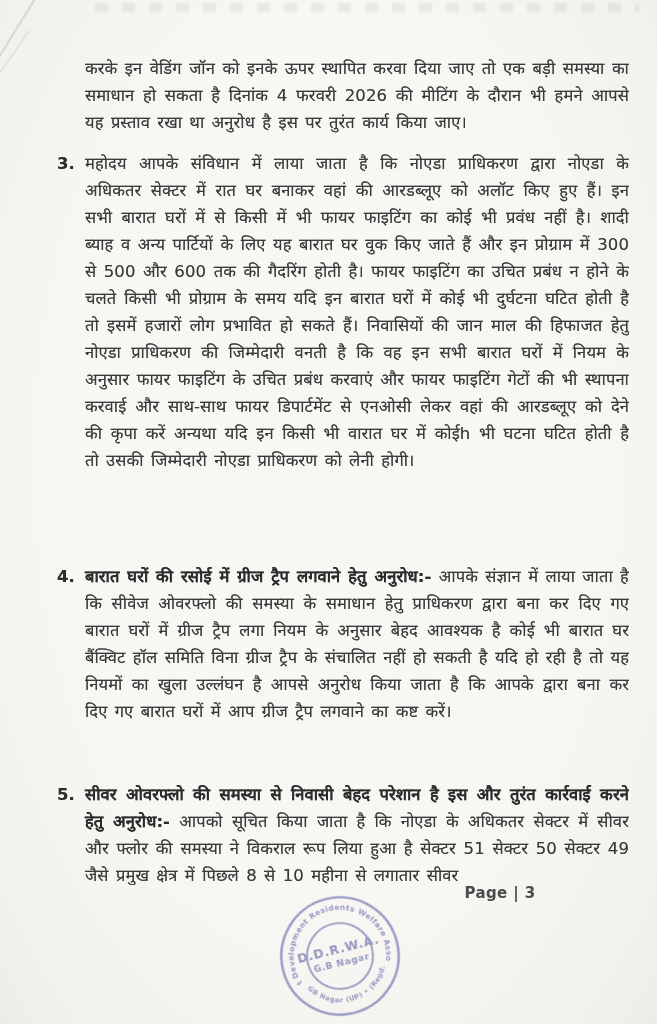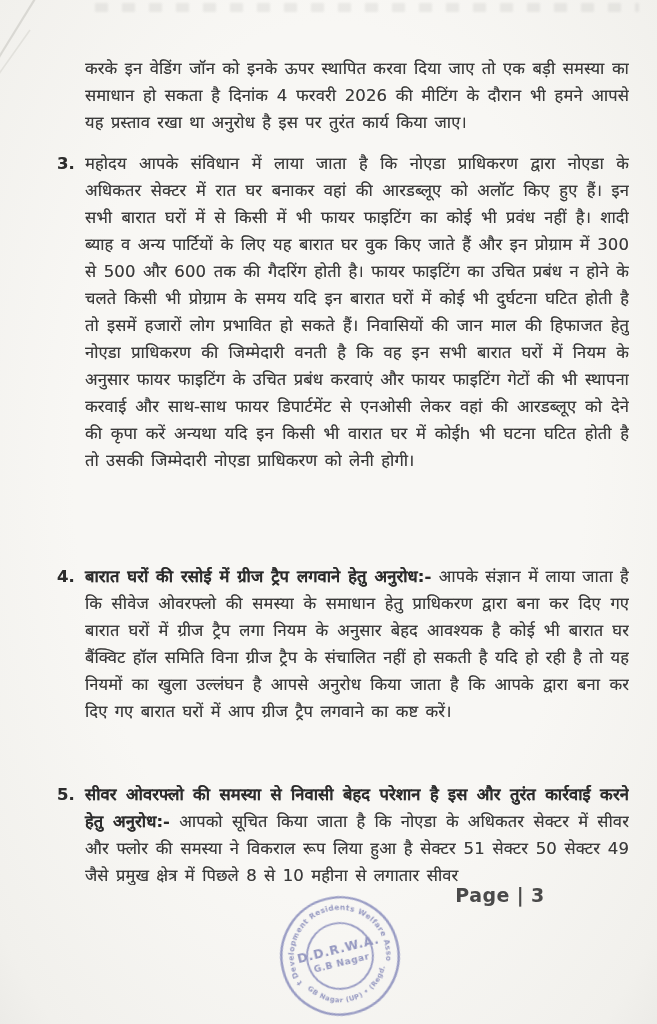--- a/index.html
+++ b/index.html
@@ -60,21 +60,21 @@
     color: #2b2b2b;
   }
   .sec-heading.block { display: block; }
 
   .page-number {
     position: absolute;
     top: 884px;
     left: 420px;
     width: 160px;
     text-align: center;
-    font-size: 19px;
+    font-size: 15px;
     font-weight: 700;
     color: #4a4a4a;
     letter-spacing: .4px;
   }
 
   .stamp {
     position: absolute;
     top: 884px;
     left: 268px;
     width: 144px;

